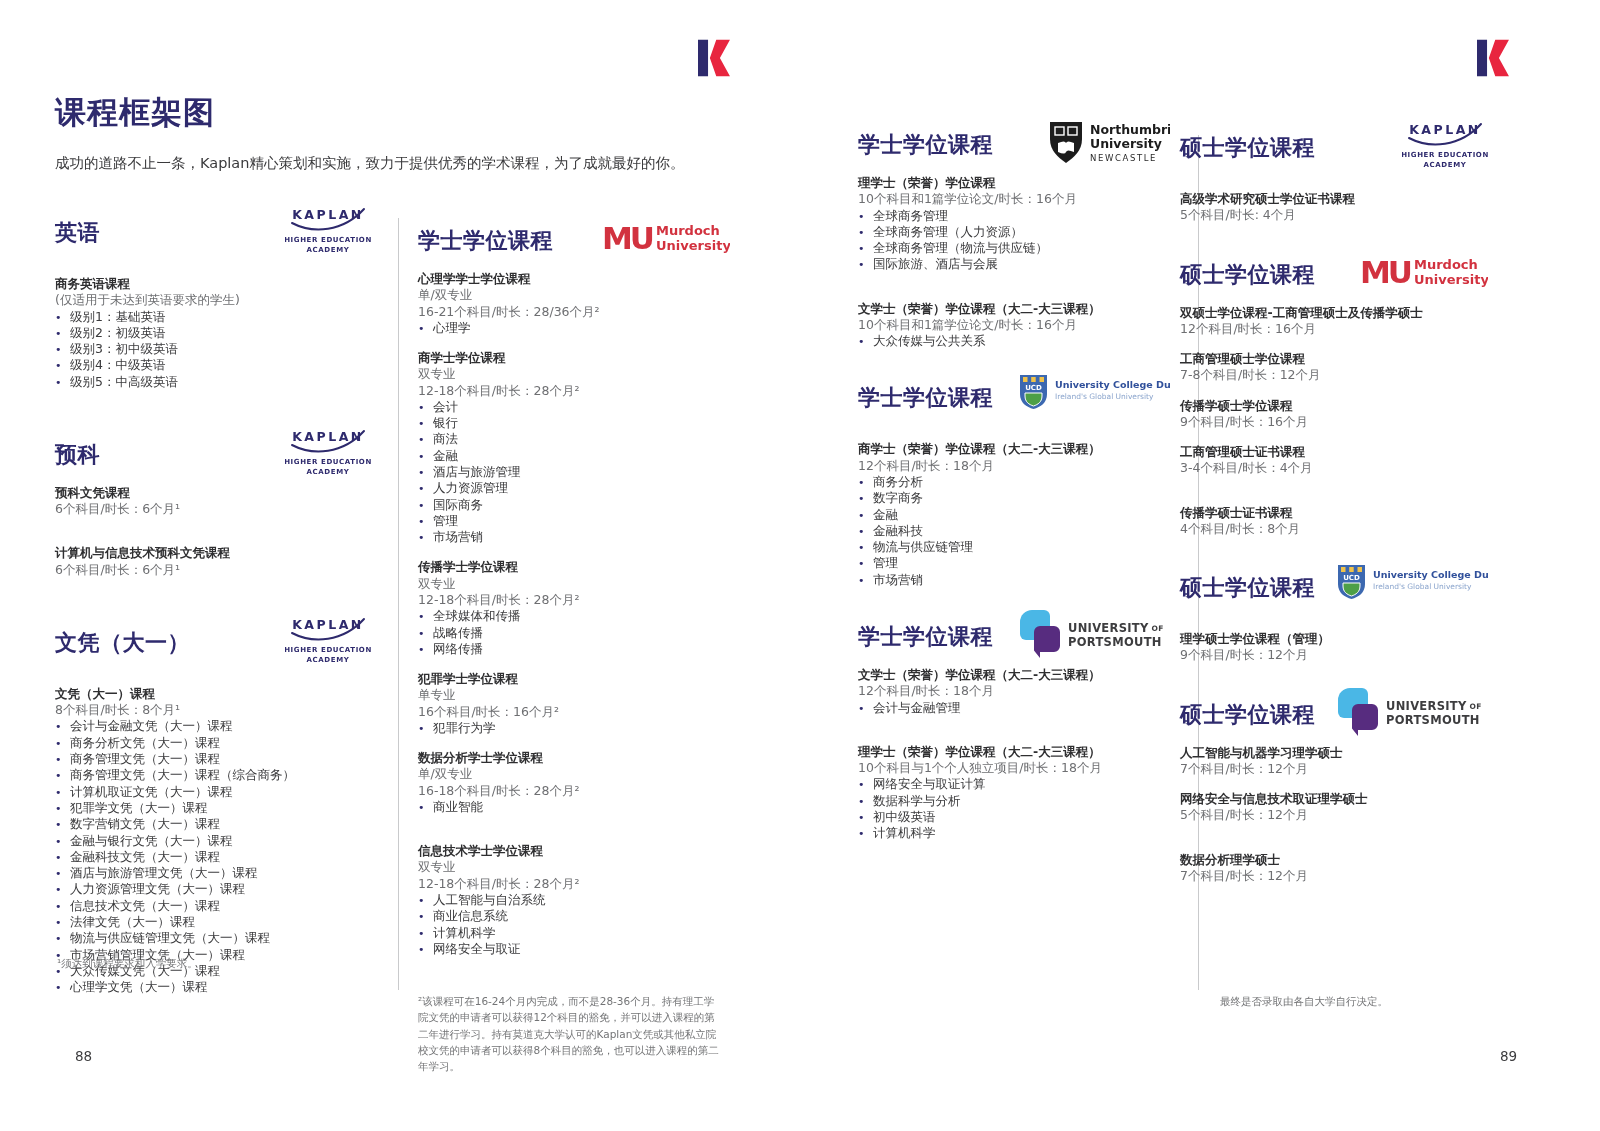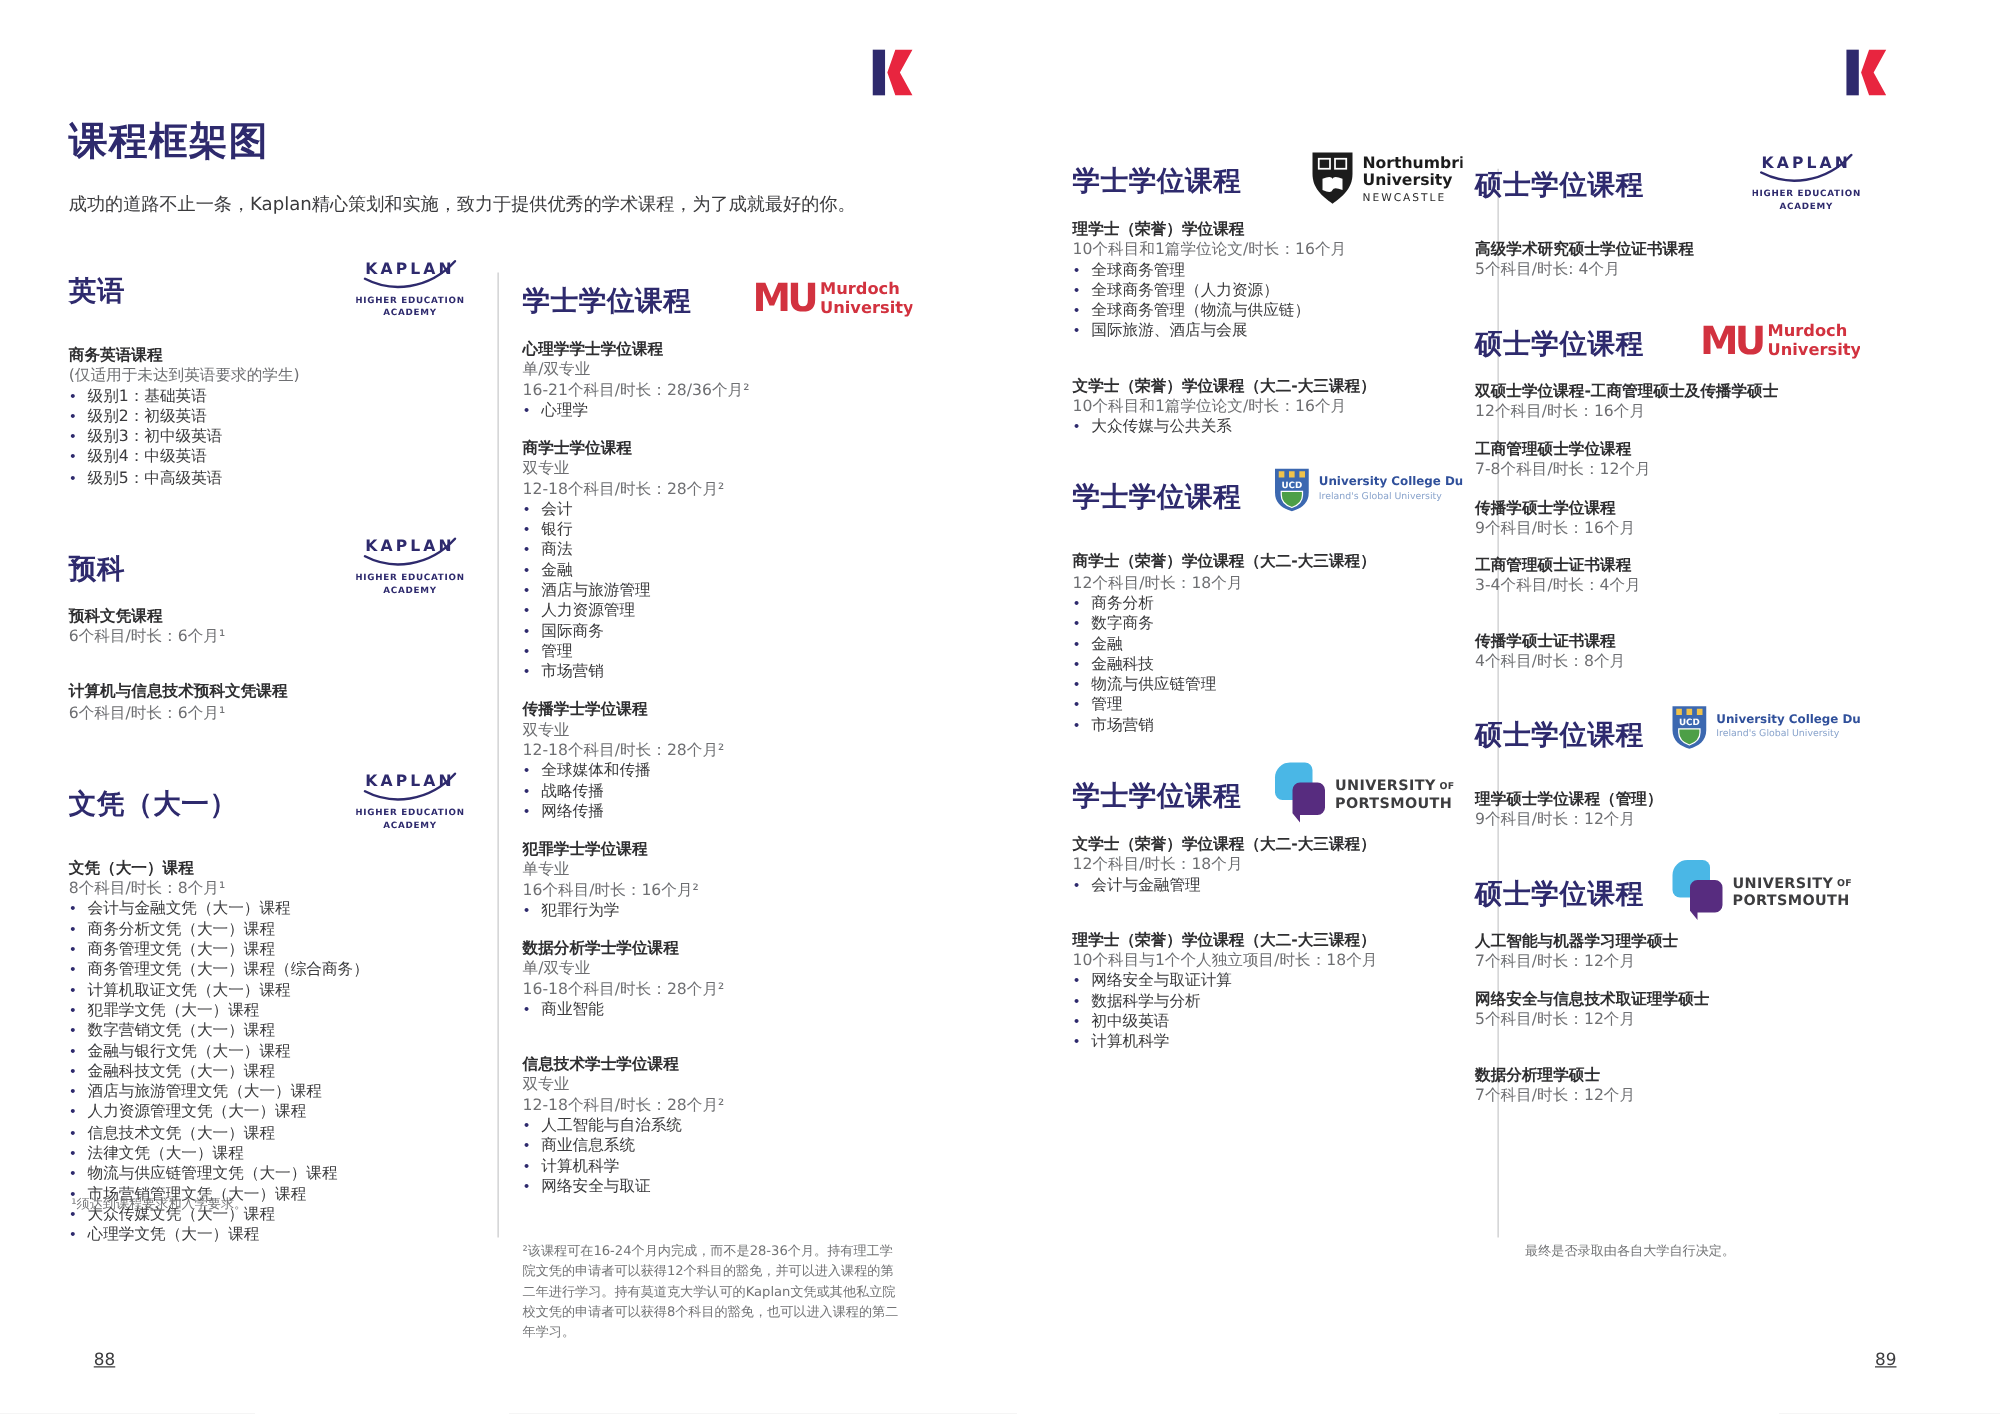--- a/index.html
+++ b/index.html
@@ -47,21 +47,21 @@
   .bullet{display:flex;font-size:12.5px;line-height:1.3;color:#3a3a3c;}
   .dot{width:15px;flex:none;color:var(--navy,#2e2a6d);}
   .dot::before{content:"•";font-size:11px;}
   .bullet-text{flex:1;}
 
   
   .footnote{font-size:10.5px;color:#737476;line-height:1.55;}
   #fn-left{position:absolute;left:57px;top:955px;margin:0;}
   .mid-footnote{margin:22px 0 0 0;width:302px;}
   #fn-right{position:absolute;left:1220px;top:993px;margin:0;}
-  .pagenum{position:absolute;top:1080px;font-size:13.5px;color:#3c3c3e;text-decoration:underline;}
+  .pagenum{position:absolute;top:1048px;font-size:13.5px;color:#3c3c3e;}
   #pn-left{left:75px;}
   #pn-right{left:1500px;}
 
   svg text{font-family:"DejaVu Sans","Liberation Sans",sans-serif;}
 </style>
 </head>
 <body>
 
 <div class="sheet">
 

